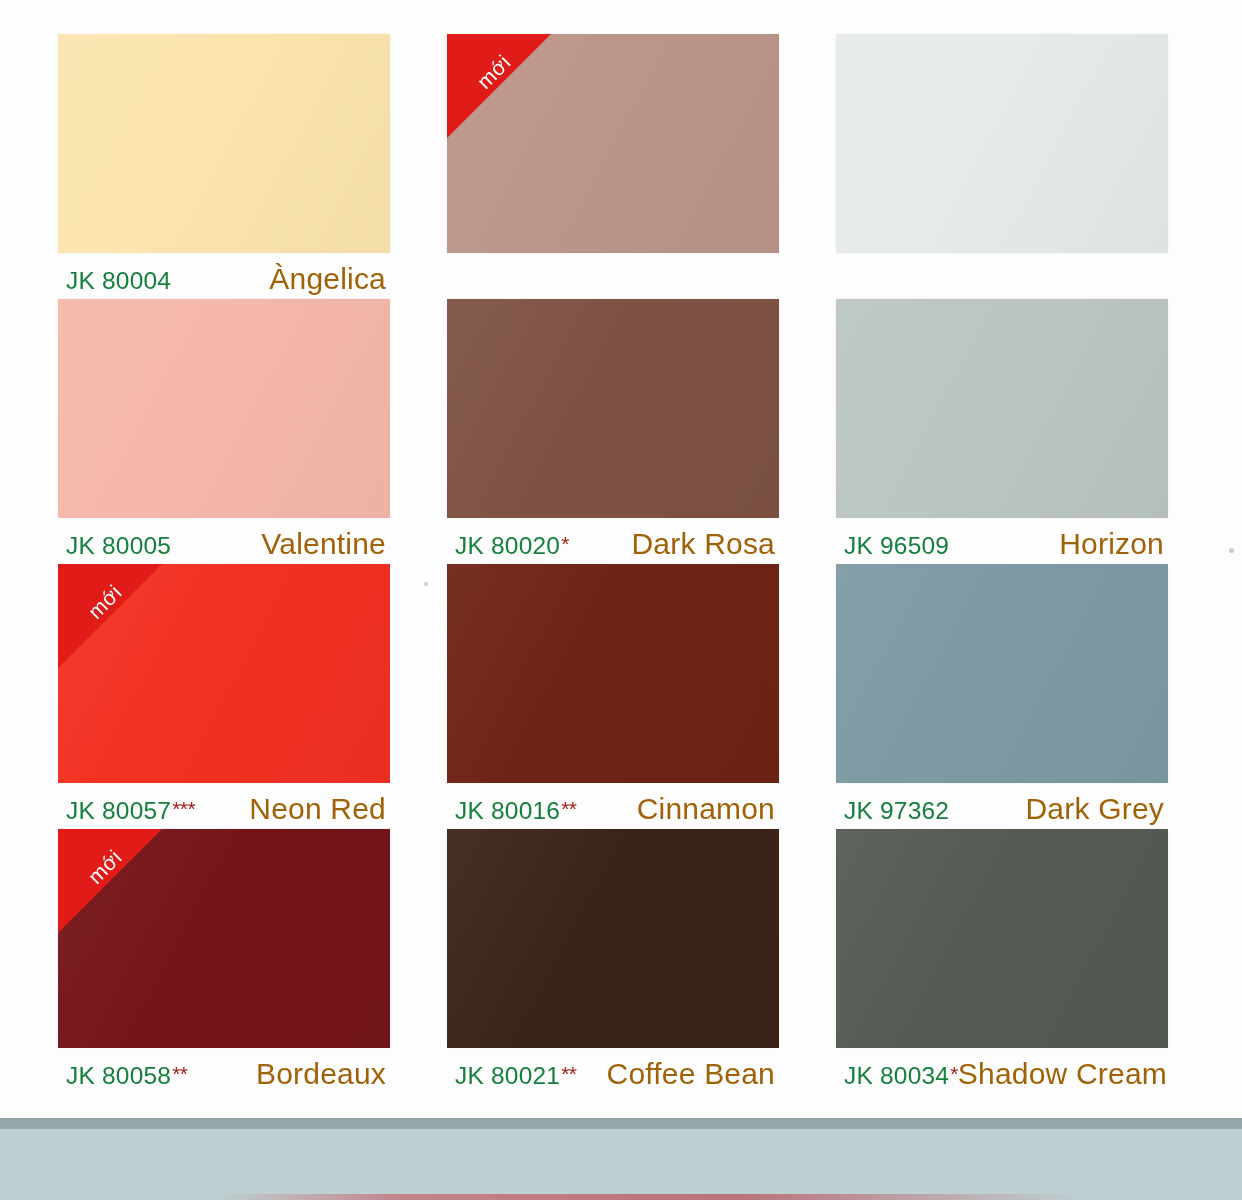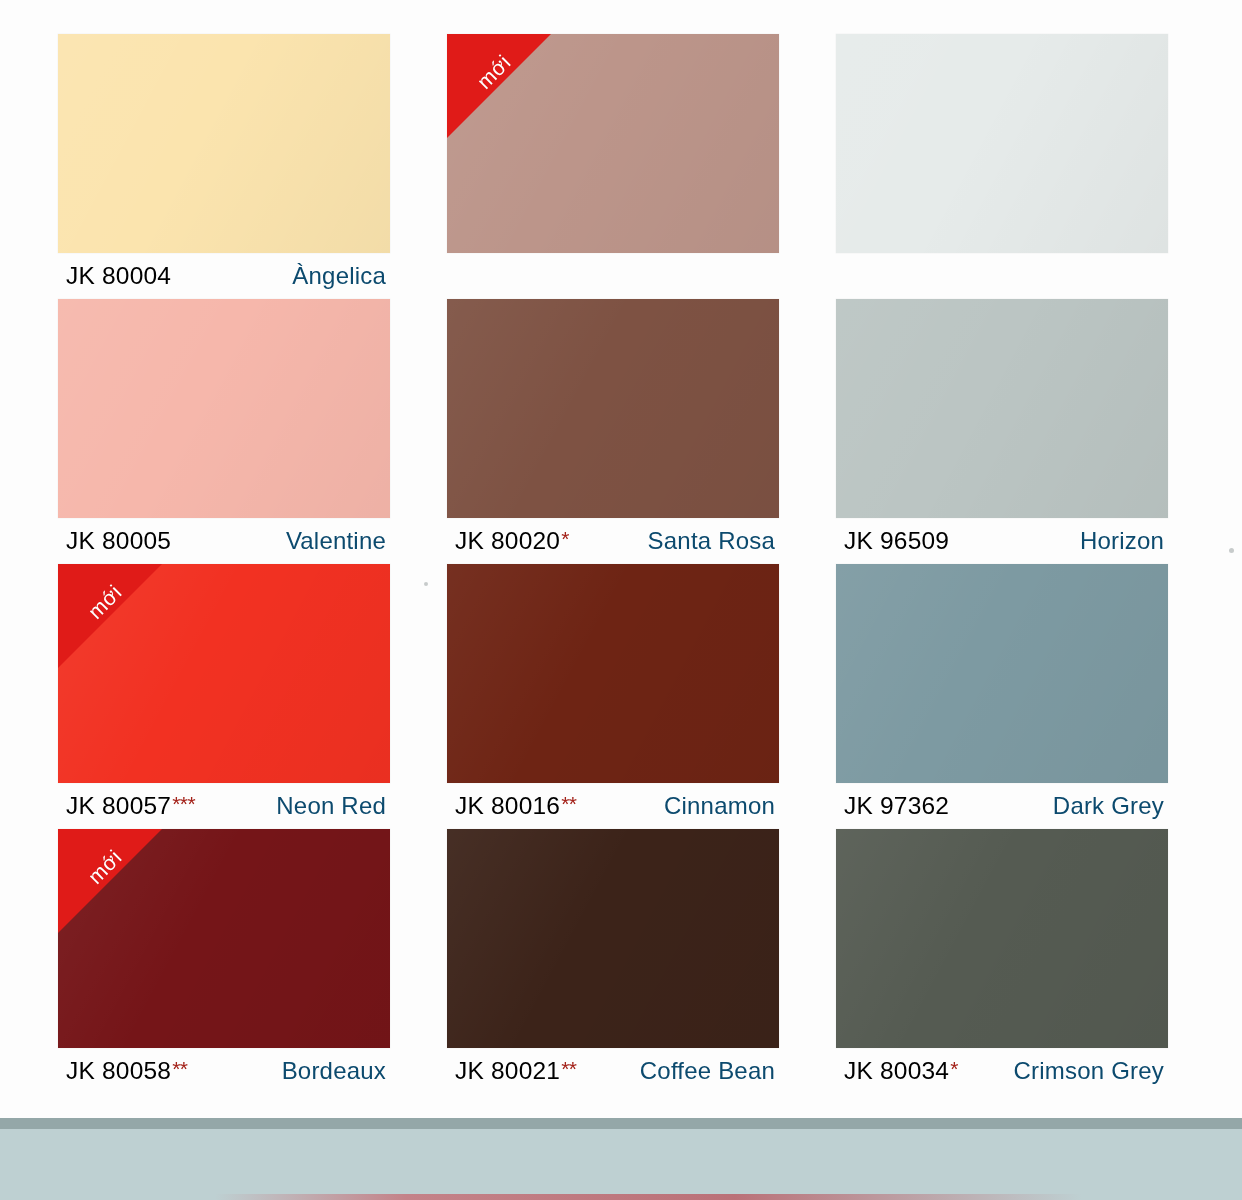--- a/index.html
+++ b/index.html
@@ -114,40 +114,40 @@
 
   .code-wrap {
     display: inline-flex;
     align-items: flex-start;
     white-space: nowrap;
   }
 
   .code {
     font-family: "Liberation Sans", sans-serif;
     font-size: 24.5px;
-    color: #000000;
+    color: #15803d;
     letter-spacing: 0.2px;
   }
 
   .stars {
     font-family: "Liberation Sans", sans-serif;
     font-size: 21px;
     line-height: 1;
     color: #a32018;
     margin-left: 1px;
     position: relative;
     top: 1px;
     letter-spacing: -0.5px;
   }
   .stars:empty { display: none; }
 
   .name {
     font-family: "Liberation Sans", sans-serif;
-    font-size: 24px;
-    color: #0c4a6e;
+    font-size: 30px;
+    color: #a16207;
     letter-spacing: 0.2px;
     white-space: nowrap;
   }
 
   
   #footer-strip {
     position: absolute;
     left: 0;
     right: 0;
     bottom: 0;
@@ -223,21 +223,21 @@
           <span class="name">Valentine</span>
         </div>
       </div>
       <div class="swatch-cell">
         <div class="chip" title="Santa Rosa" style="background: rgb(126, 82, 67);"></div>
         <div class="caption">
           <div class="code-wrap">
             <span class="code">JK 80020</span>
             <sup class="stars">*</sup>
           </div>
-          <span class="name">Santa Rosa</span>
+          <span class="name">Dark Rosa</span>
         </div>
       </div>
       <div class="swatch-cell">
         <div class="chip" title="Horizon" style="background: rgb(187, 197, 195);"></div>
         <div class="caption">
           <div class="code-wrap">
             <span class="code">JK 96509</span>
           </div>
           <span class="name">Horizon</span>
         </div>
@@ -303,21 +303,21 @@
           <span class="name">Coffee Bean</span>
         </div>
       </div>
       <div class="swatch-cell">
         <div class="chip" title="Shadow Grey" style="background: rgb(85, 91, 82);"></div>
         <div class="caption">
           <div class="code-wrap">
             <span class="code">JK 80034</span>
             <sup class="stars">*</sup>
           </div>
-          <span class="name">Crimson Grey</span>
+          <span class="name">Shadow Cream</span>
         </div>
       </div>
     </div>
 
   <div class="speck" style="left:1229px; top:548px; width:5px; height:5px;"></div>
   <div class="speck" style="left:424px; top:582px; width:4px; height:4px;"></div>
 
   <div id="footer-strip">
     <div id="footer-dark-edge"></div>
     <div id="footer-body">

